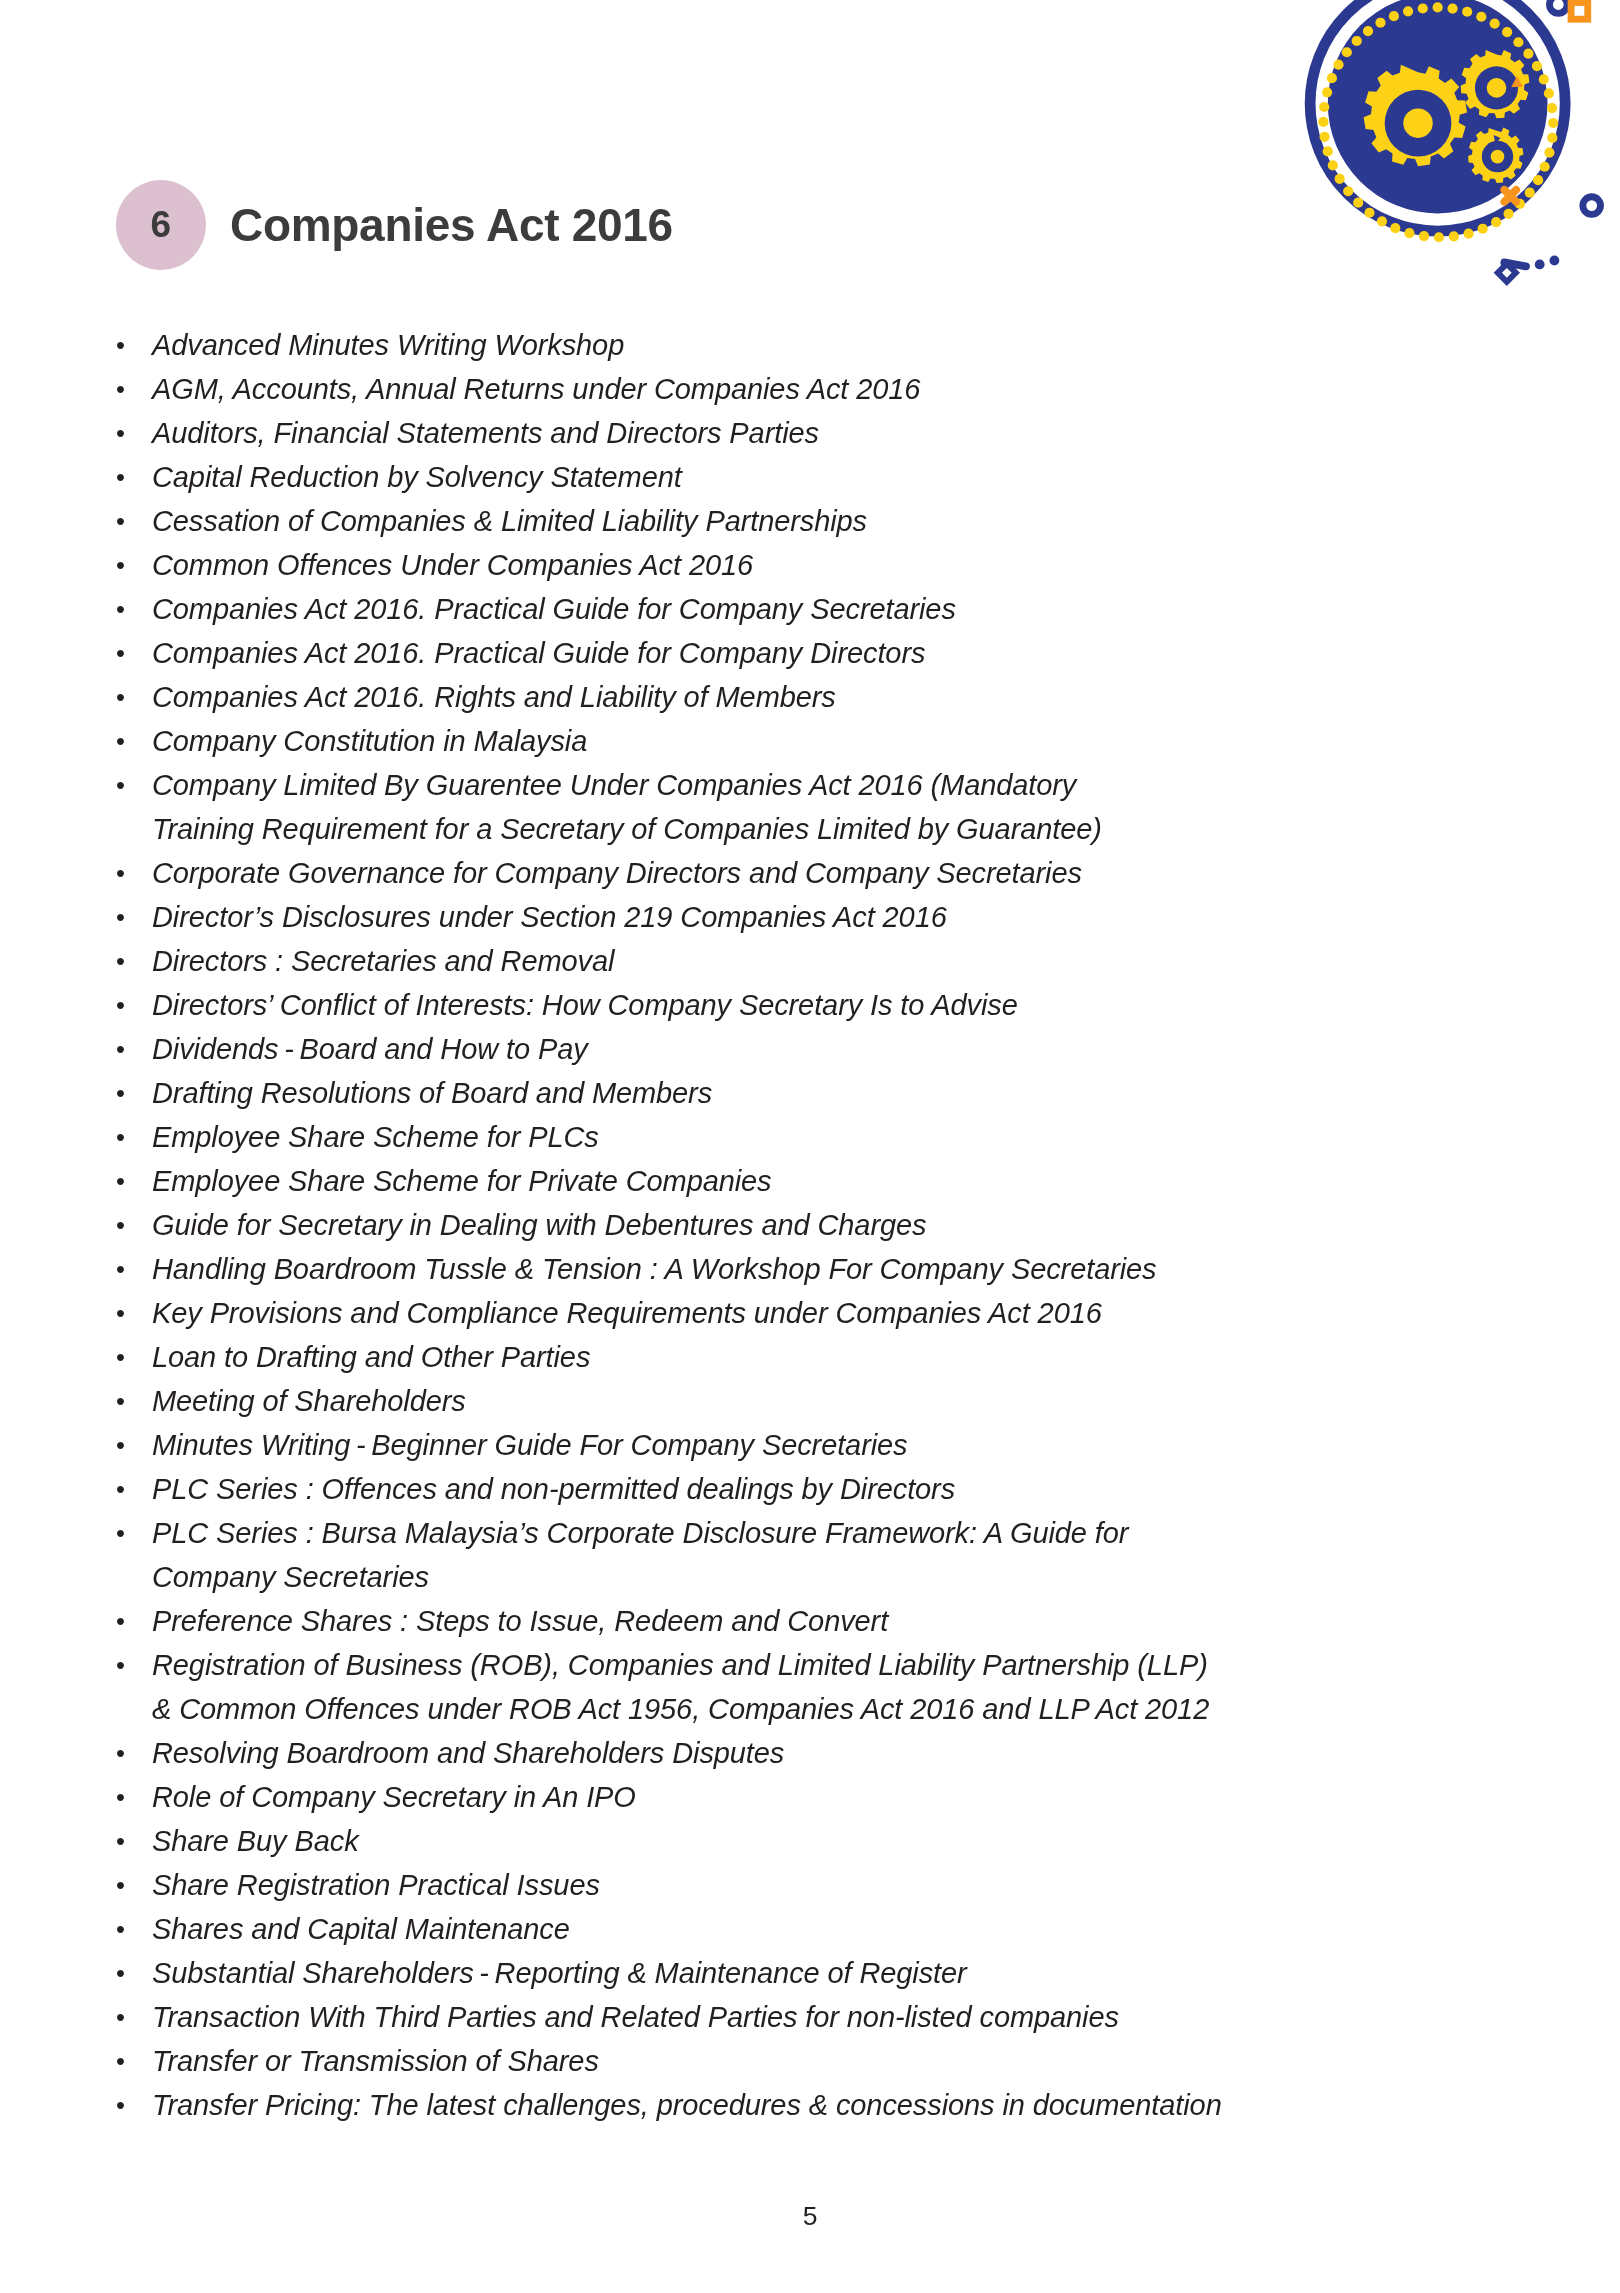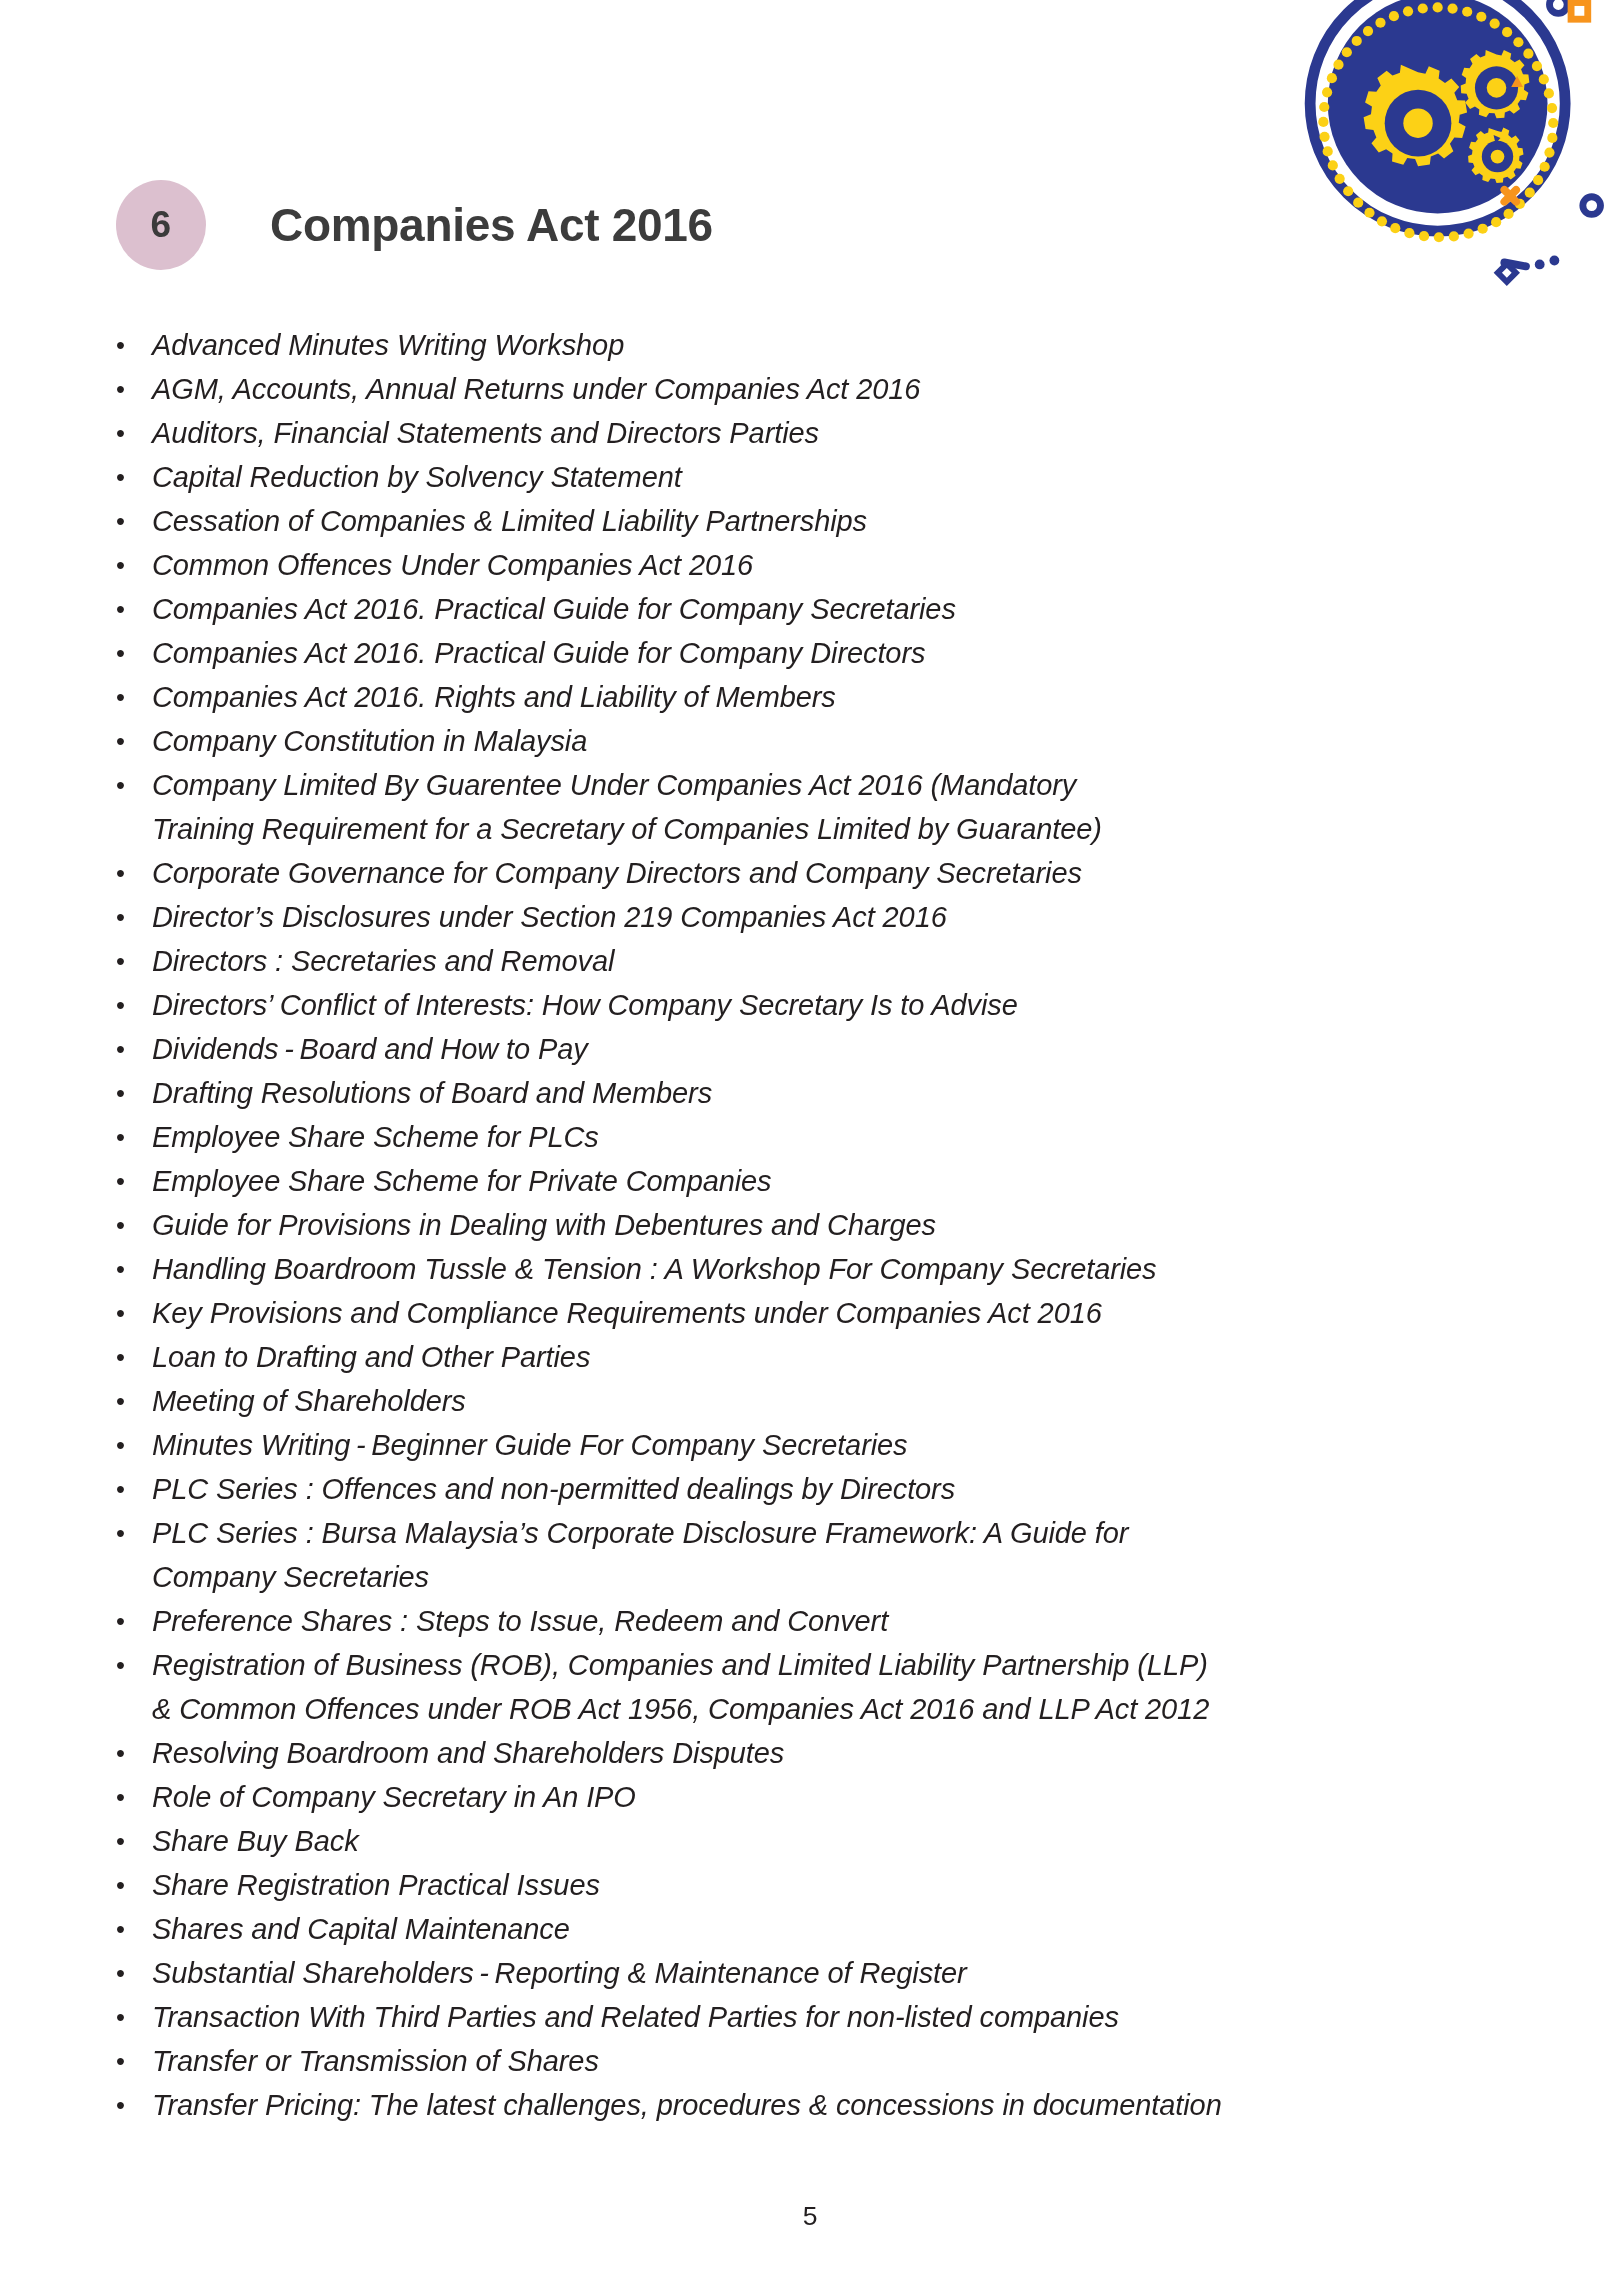--- a/index.html
+++ b/index.html
@@ -48,21 +48,21 @@
     justify-content: center;
     flex: 0 0 auto;
   }
   .num-badge span {
     font-size: 37px;
     font-weight: bold;
     color: #3b3b3b;
     letter-spacing: 0.5px;
   }
   .page-title {
-    margin-left: 64px;
+    margin-left: 24px;
     font-size: 46px;
     font-weight: bold;
     color: #3c3c3c;
     letter-spacing: -0.3px;
     white-space: nowrap;
     text-align: right;
   }
 
   
   .list {
@@ -299,21 +299,21 @@
       <div class="list-item">
         <span class="bullet">•</span>
         <span class="item-text">Employee Share Scheme for PLCs</span>
       </div>
       <div class="list-item">
         <span class="bullet">•</span>
         <span class="item-text">Employee Share Scheme for Private Companies</span>
       </div>
       <div class="list-item">
         <span class="bullet">•</span>
-        <span class="item-text">Guide for Provisions in Dealing with Debentures and Charges</span>
+        <span class="item-text">Guide for Secretary in Dealing with Debentures and Charges</span>
       </div>
       <div class="list-item">
         <span class="bullet">•</span>
         <span class="item-text">Handling Boardroom Tussle &amp; Tension :  A Workshop For Company Secretaries</span>
       </div>
       <div class="list-item">
         <span class="bullet">•</span>
         <span class="item-text">Key Provisions and Compliance Requirements under Companies Act 2016</span>
       </div>
       <div class="list-item">

